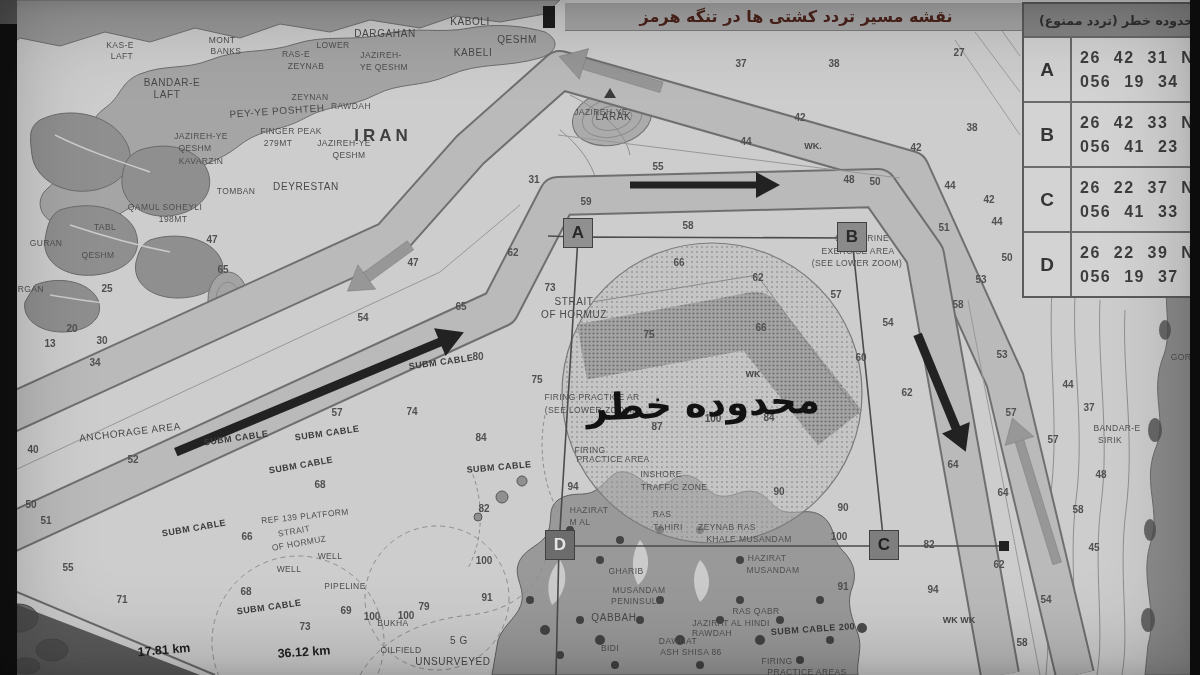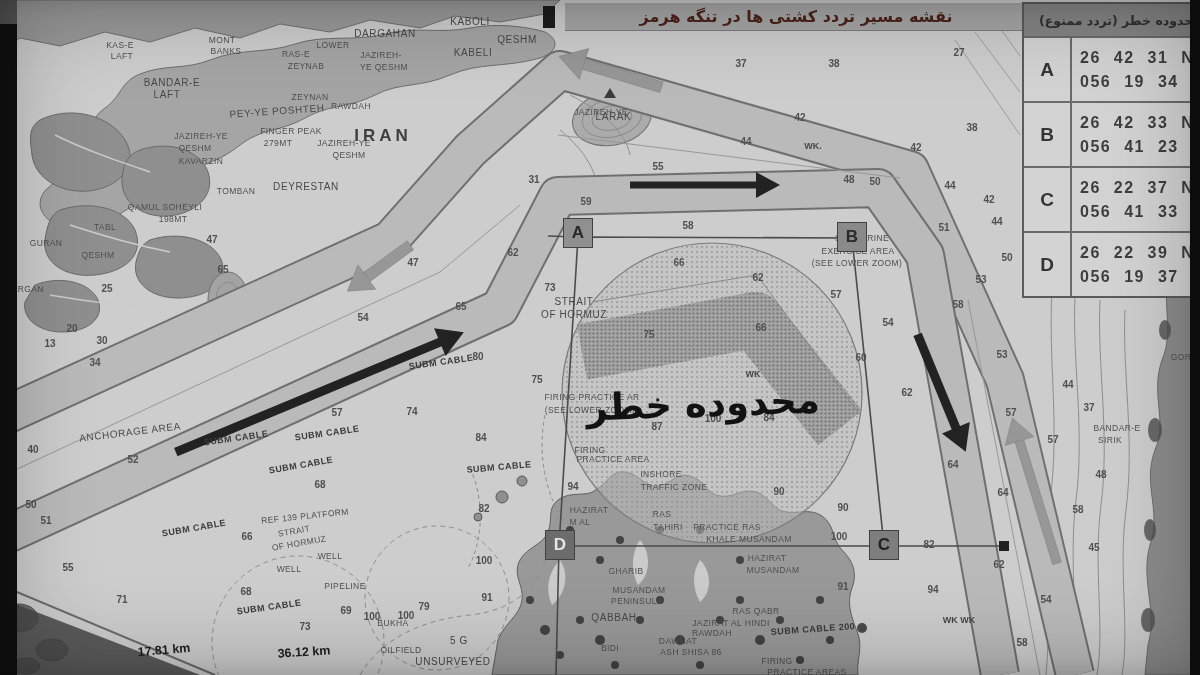--- a/index.html
+++ b/index.html
@@ -291,21 +291,21 @@
         <span class="lbl pls" style="left: 613px; top: 459px; transform: translate(-50%, -50%) rotate(0deg);">PRACTICE AREA</span>
         <span class="lbl pls" style="left: 661px; top: 474px; transform: translate(-50%, -50%) rotate(0deg);">INSHORE</span>
         <span class="lbl pls" style="left: 674px; top: 487px; transform: translate(-50%, -50%) rotate(0deg);">TRAFFIC ZONE</span>
         <span class="lbl pls" style="left: 862px; top: 238px; transform: translate(-50%, -50%) rotate(0deg);">SUBMARINE</span>
         <span class="lbl pls" style="left: 858px; top: 251px; transform: translate(-50%, -50%) rotate(0deg);">EXERCISE AREA</span>
         <span class="lbl pls" style="left: 857px; top: 263px; transform: translate(-50%, -50%) rotate(0deg);">(SEE LOWER ZOOM)</span>
         <span class="lbl pls" style="left: 589px; top: 510px; transform: translate(-50%, -50%) rotate(0deg);">HAZIRAT</span>
         <span class="lbl pls" style="left: 580px; top: 522px; transform: translate(-50%, -50%) rotate(0deg);">M AL</span>
         <span class="lbl pls" style="left: 662px; top: 514px; transform: translate(-50%, -50%) rotate(0deg);">RAS</span>
         <span class="lbl pls" style="left: 668px; top: 527px; transform: translate(-50%, -50%) rotate(0deg);">TAHIRI</span>
-        <span class="lbl pls" style="left: 727px; top: 527px; transform: translate(-50%, -50%) rotate(0deg);">PRACTICE RAS</span>
+        <span class="lbl pls" style="left: 727px; top: 527px; transform: translate(-50%, -50%) rotate(0deg);">ZEYNAB RAS</span>
         <span class="lbl pls" style="left: 749px; top: 539px; transform: translate(-50%, -50%) rotate(0deg);">KHALE MUSANDAM</span>
         <span class="lbl pls" style="left: 767px; top: 558px; transform: translate(-50%, -50%) rotate(0deg);">HAZIRAT</span>
         <span class="lbl pls" style="left: 773px; top: 570px; transform: translate(-50%, -50%) rotate(0deg);">MUSANDAM</span>
         <span class="lbl pls" style="left: 626px; top: 571px; transform: translate(-50%, -50%) rotate(0deg);">GHARIB</span>
         <span class="lbl pls" style="left: 639px; top: 590px; transform: translate(-50%, -50%) rotate(0deg);">MUSANDAM</span>
         <span class="lbl pls" style="left: 637px; top: 601px; transform: translate(-50%, -50%) rotate(0deg);">PENINSULA</span>
         <span class="lbl pl" style="left: 614px; top: 617px; transform: translate(-50%, -50%) rotate(0deg);">QABBAH</span>
         <span class="lbl pls" style="left: 756px; top: 611px; transform: translate(-50%, -50%) rotate(0deg);">RAS QABR</span>
         <span class="lbl pls" style="left: 731px; top: 623px; transform: translate(-50%, -50%) rotate(0deg);">JAZIRAT AL HINDI</span>
         <span class="lbl pls" style="left: 712px; top: 633px; transform: translate(-50%, -50%) rotate(0deg);">RAWDAH</span>

